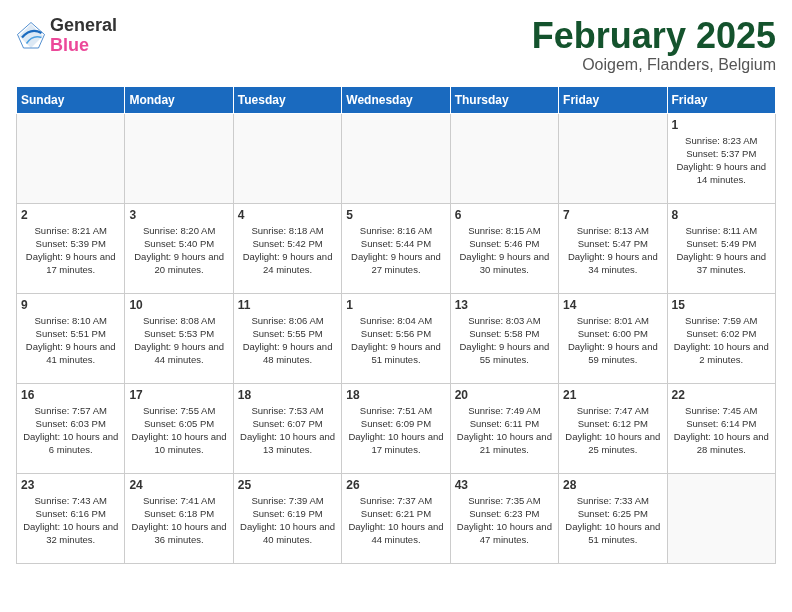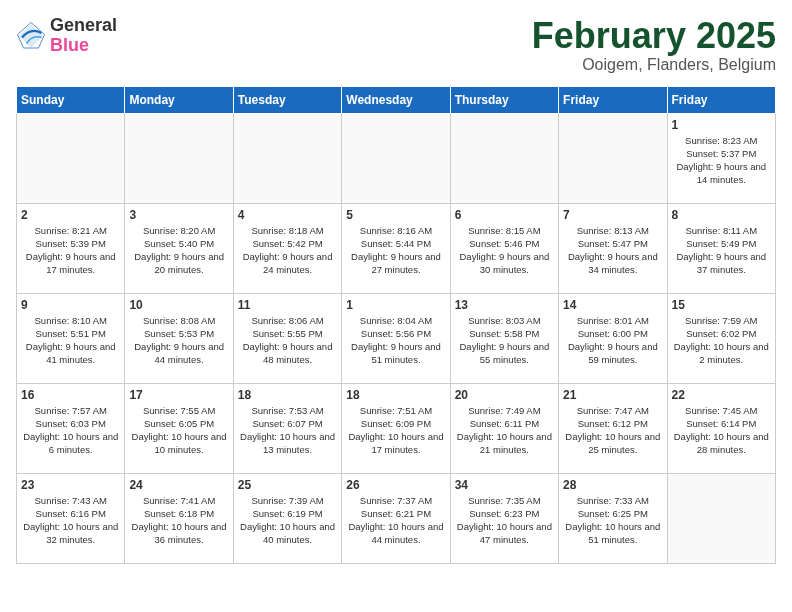--- a/index.html
+++ b/index.html
@@ -230,21 +230,21 @@
         </td>
         <td>
           <span class="day-num">25</span>
           <div class="day-info">Sunrise: 7:39 AM<br>Sunset: 6:19 PM<br>Daylight: 10 hours and 40 minutes.</div>
         </td>
         <td>
           <span class="day-num">26</span>
           <div class="day-info">Sunrise: 7:37 AM<br>Sunset: 6:21 PM<br>Daylight: 10 hours and 44 minutes.</div>
         </td>
         <td>
-          <span class="day-num">34</span>
+          <span class="day-num">43</span>
           <div class="day-info">Sunrise: 7:35 AM<br>Sunset: 6:23 PM<br>Daylight: 10 hours and 47 minutes.</div>
         </td>
         <td>
           <span class="day-num">28</span>
           <div class="day-info">Sunrise: 7:33 AM<br>Sunset: 6:25 PM<br>Daylight: 10 hours and 51 minutes.</div>
         </td>
         <td class="empty"></td>
       </tr>
     </tbody>
 </table>

